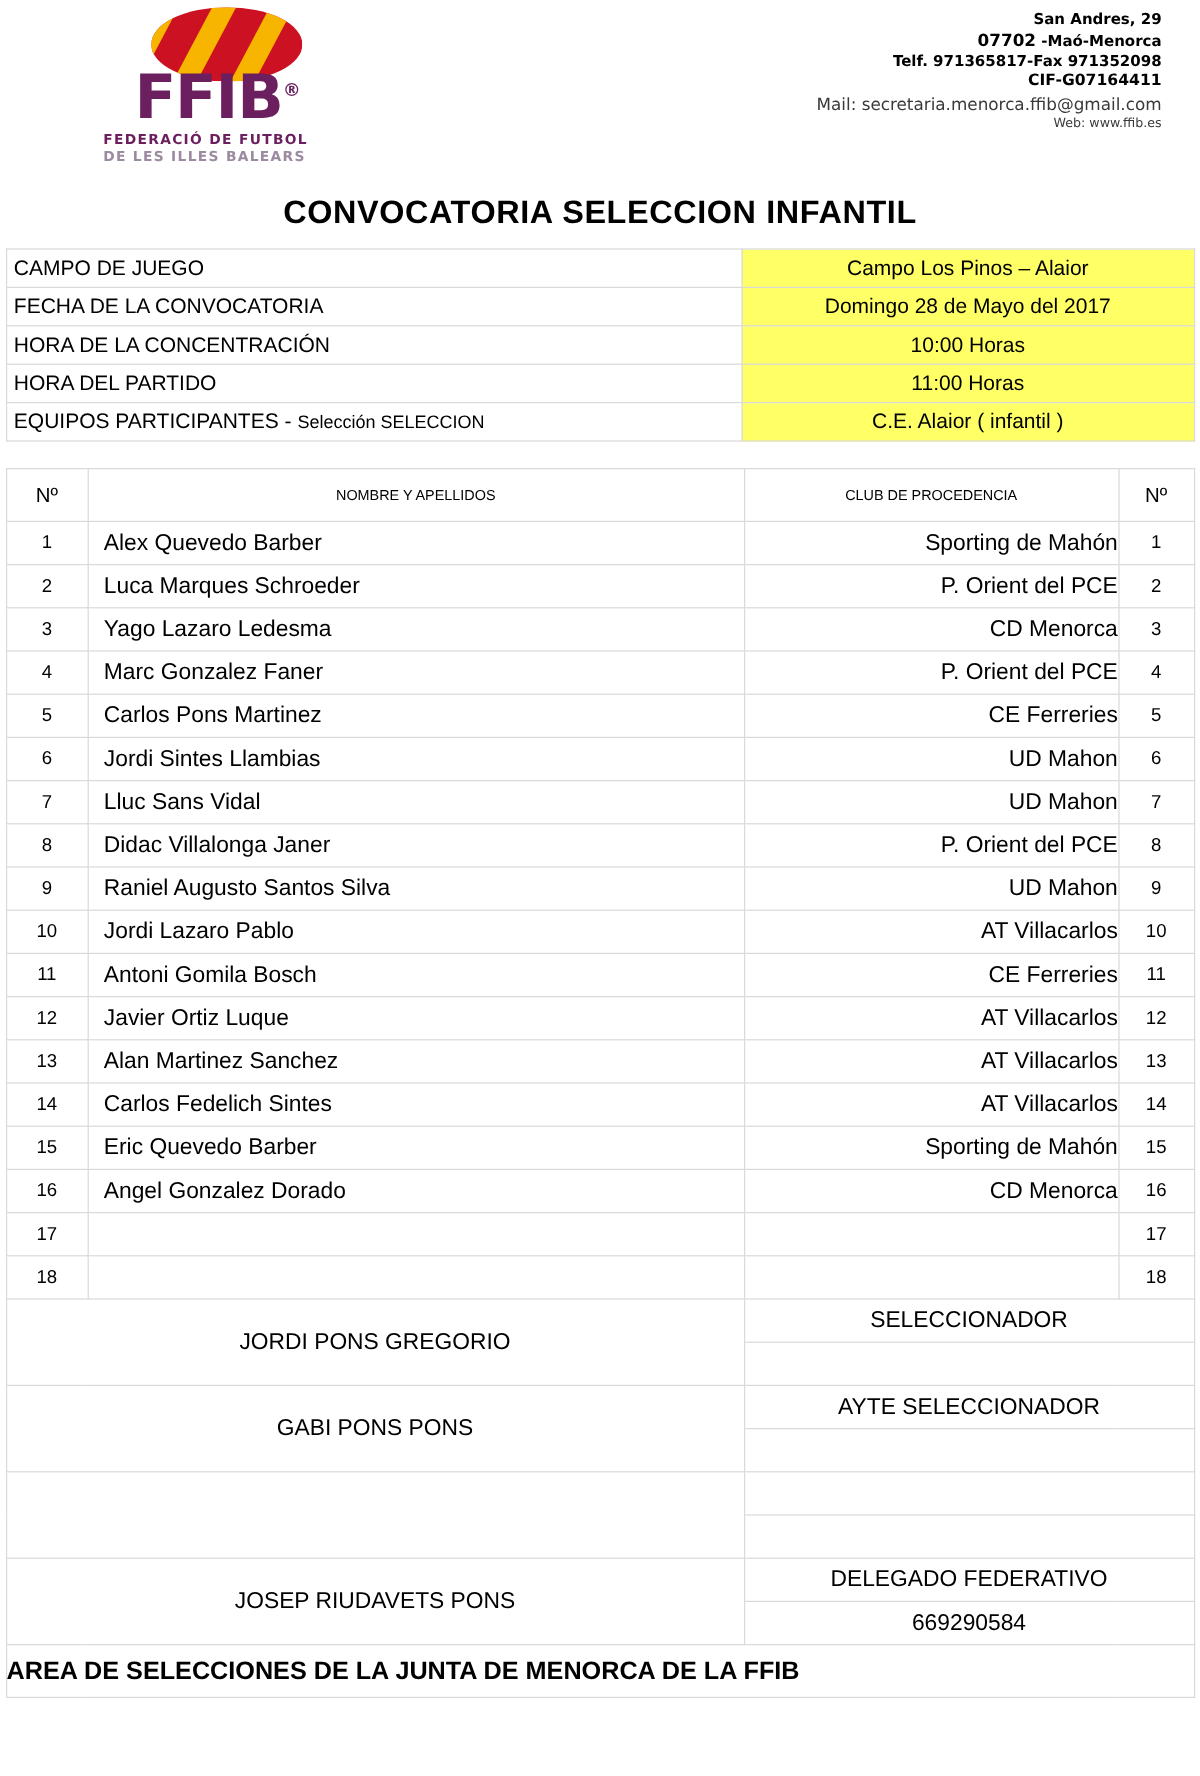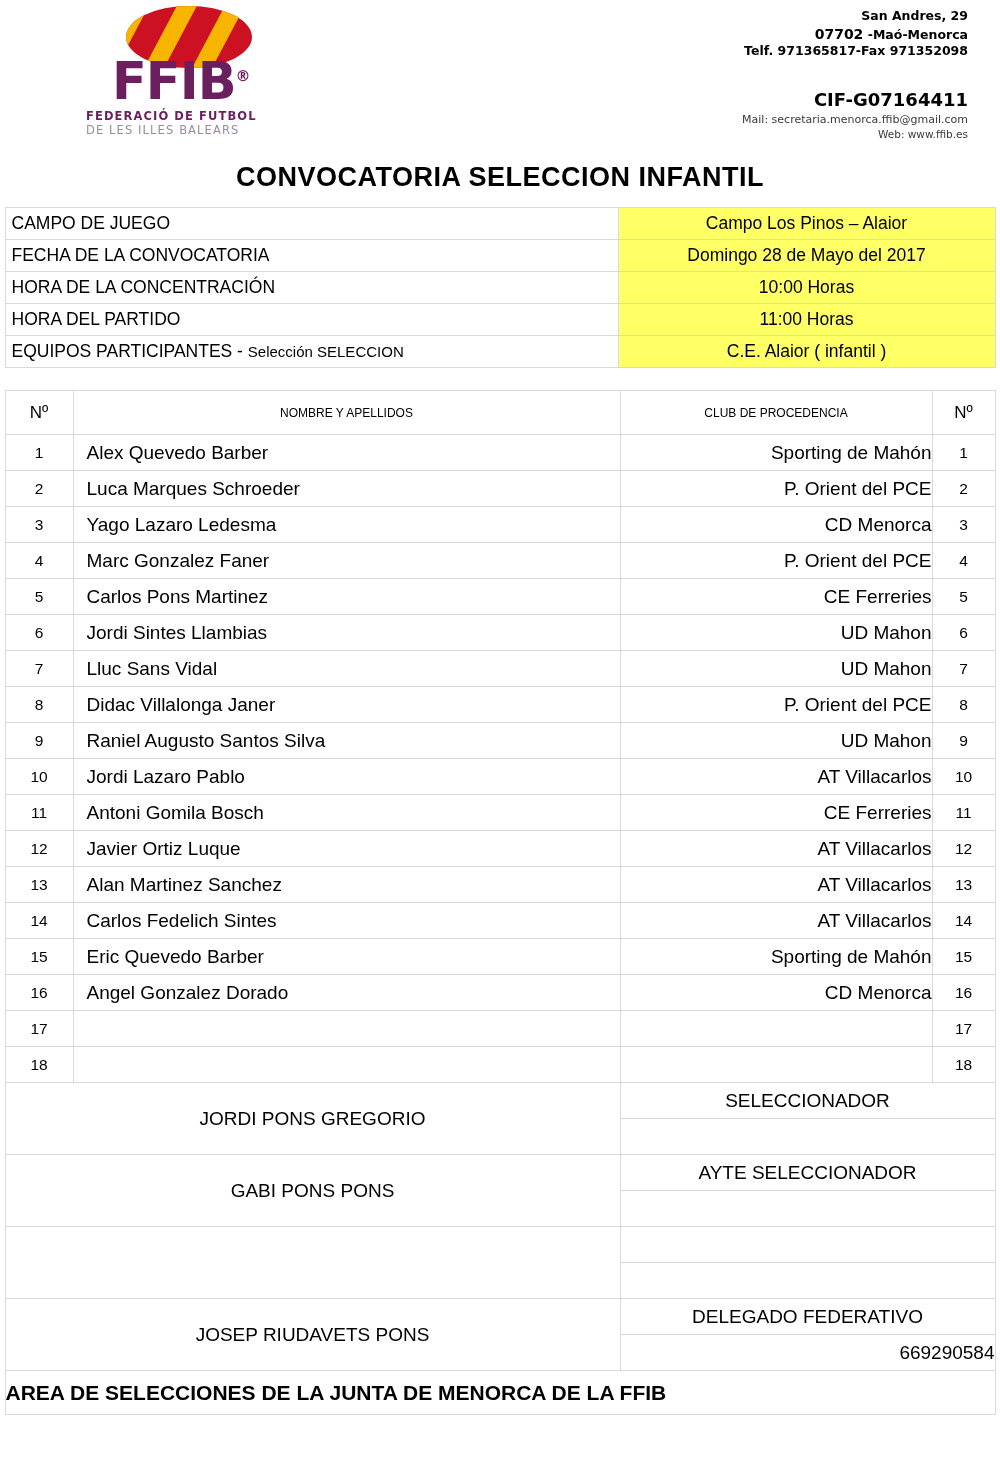--- a/index.html
+++ b/index.html
@@ -58,40 +58,40 @@
     font-weight: bold;
     font-size: 11.5px;
     letter-spacing: 1.1px;
     color: #6B1F5E;
     white-space: nowrap;
   }
   .logo-sub2 {
     position: absolute;
     left: 8px; top: 119px;
     font-family: "DejaVu Sans", sans-serif;
-    font-weight: normal;
+    font-weight: bold;
     font-size: 11.5px;
     letter-spacing: 1.1px;
     color: #9B8AA0;
     white-space: nowrap;
   }
 
   .contact {
     position: absolute;
     right: 32px; top: 8px;
     text-align: right;
     font-family: "DejaVu Sans", sans-serif;
     line-height: 1.32;
   }
   .contact .l1 { font-size: 12.5px; font-weight: bold; }
   .contact .l2 { font-size: 12.5px; font-weight: bold; }
   .contact .l2 b { font-size: 14px; }
   .contact .l3 { font-size: 12.5px; font-weight: bold; }
-  .contact .l4 { font-size: 18px; font-weight: bold; margin-top: 28px; }
-  .contact .l5 { font-size: 11px; color: #3a3a3a; margin-top: 2px; }
+  .contact .l4 { font-size: 13px; font-weight: bold; }
+  .contact .l5 { font-size: 14px; color: #3a3a3a; margin-top: 2px; }
   .contact .l6 { font-size: 10.5px; color: #3a3a3a; }
 
   
   .doc-title {
     text-align: center;
     font-size: 27px;
     font-weight: bold;
     letter-spacing: 0.5px;
     padding-top: 12px;
     padding-bottom: 14px;
@@ -141,21 +141,21 @@
     text-align: center;
     font-size: 17px;
     height: 82px;
   }
   .staff-role {
     text-align: center;
     font-size: 17px;
     height: 52px;
   }
   .staff-blank { height: 30px; }
-  .staff-phone { text-align: right; font-size: 17px; height: 34px; }
+  .staff-phone { text-align: center; font-size: 17px; height: 34px; }
 
   .footer-row td {
     font-size: 21px;
     font-weight: bold;
     height: 44px;
   }
 </style>
 </head>
 <body>
 

